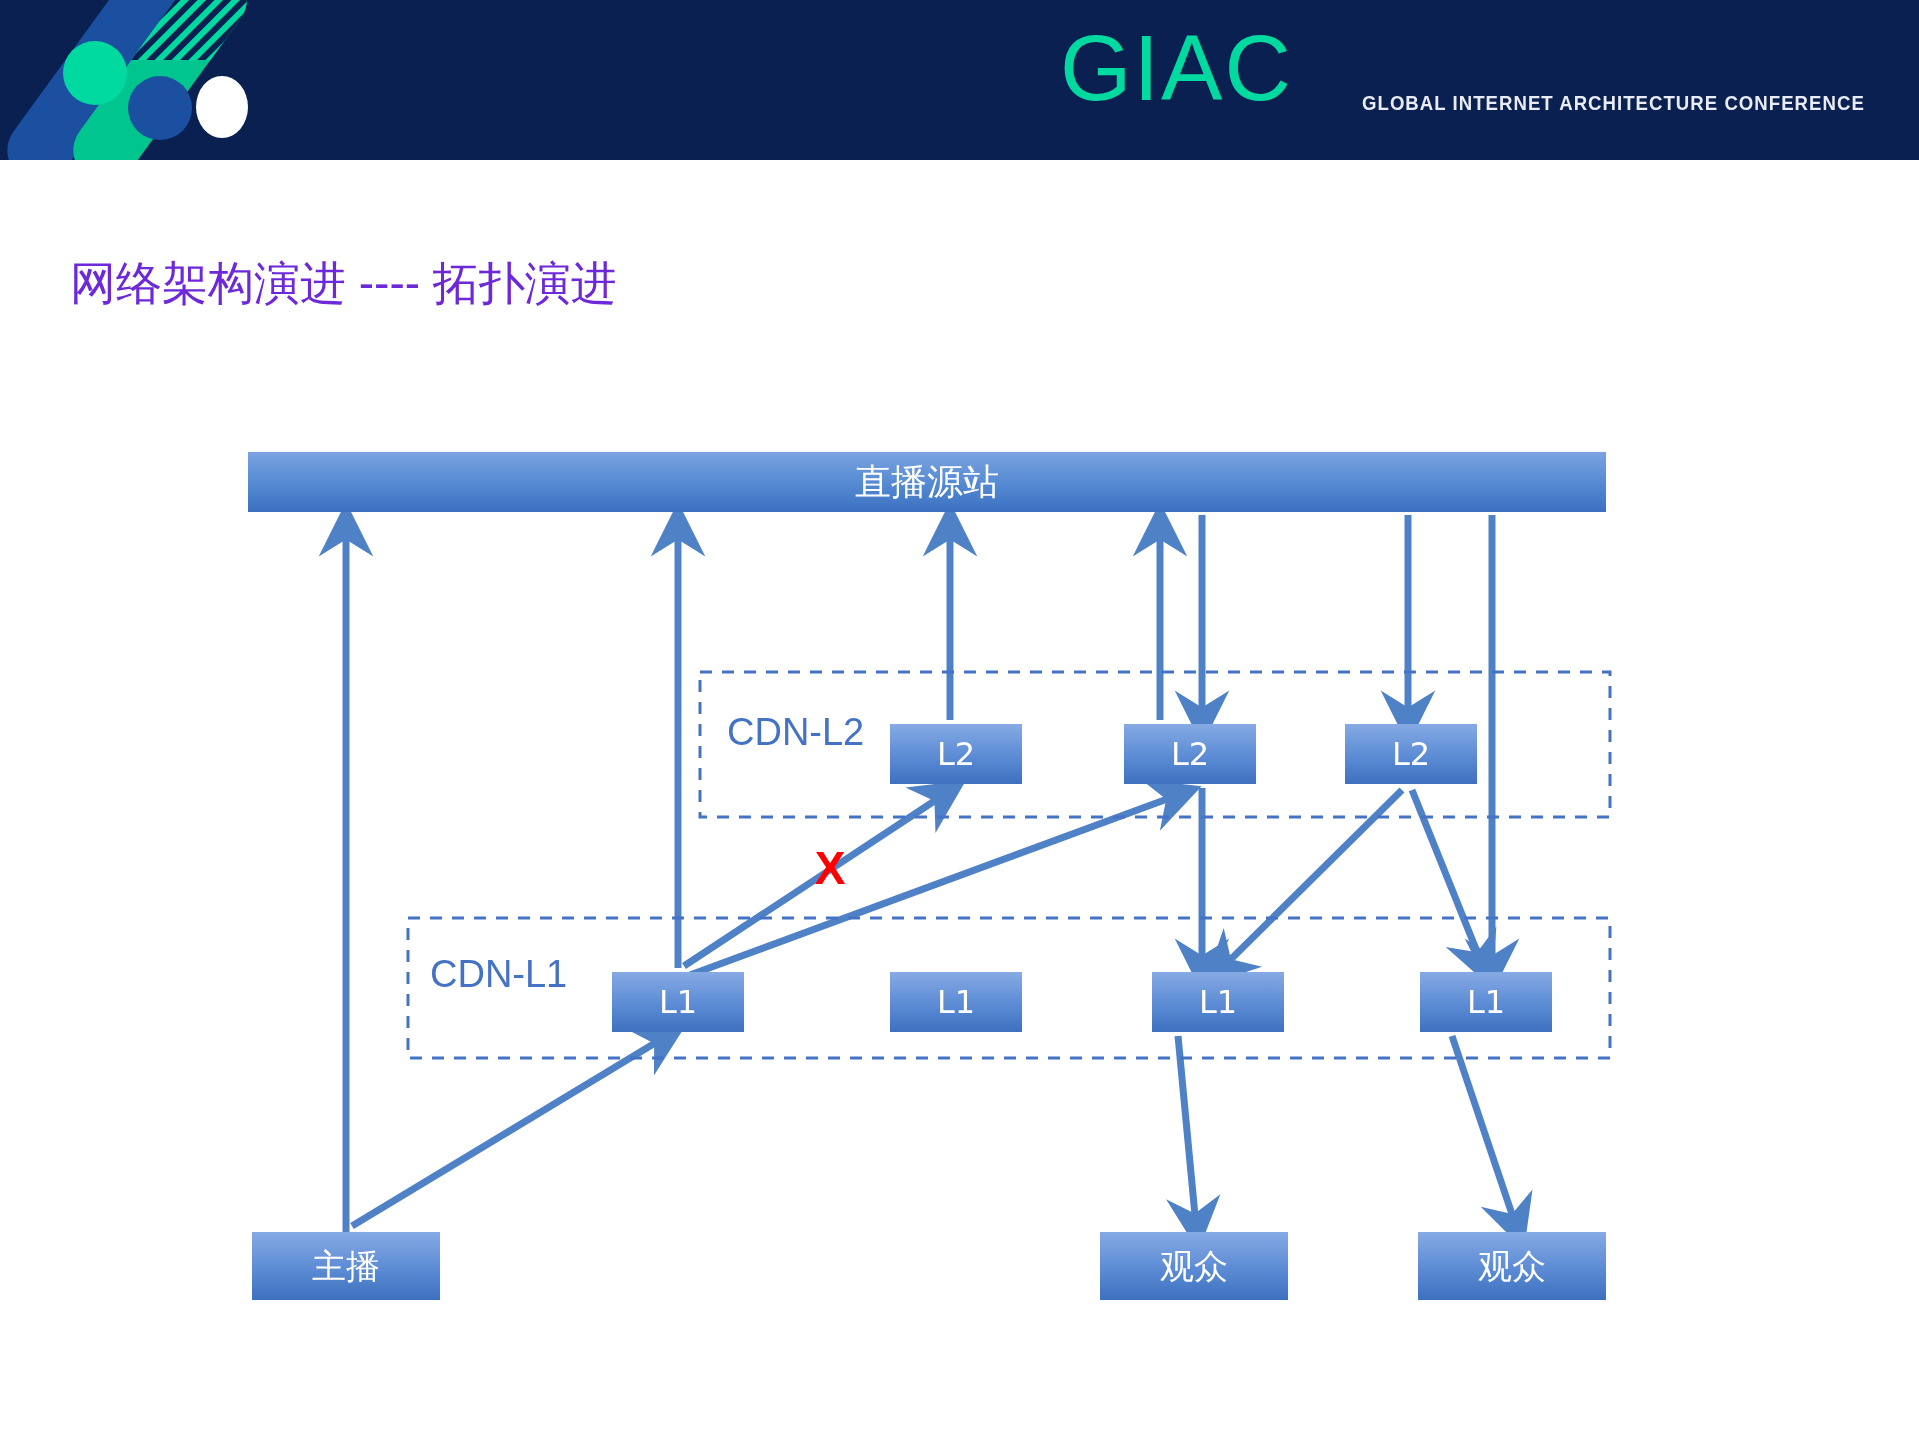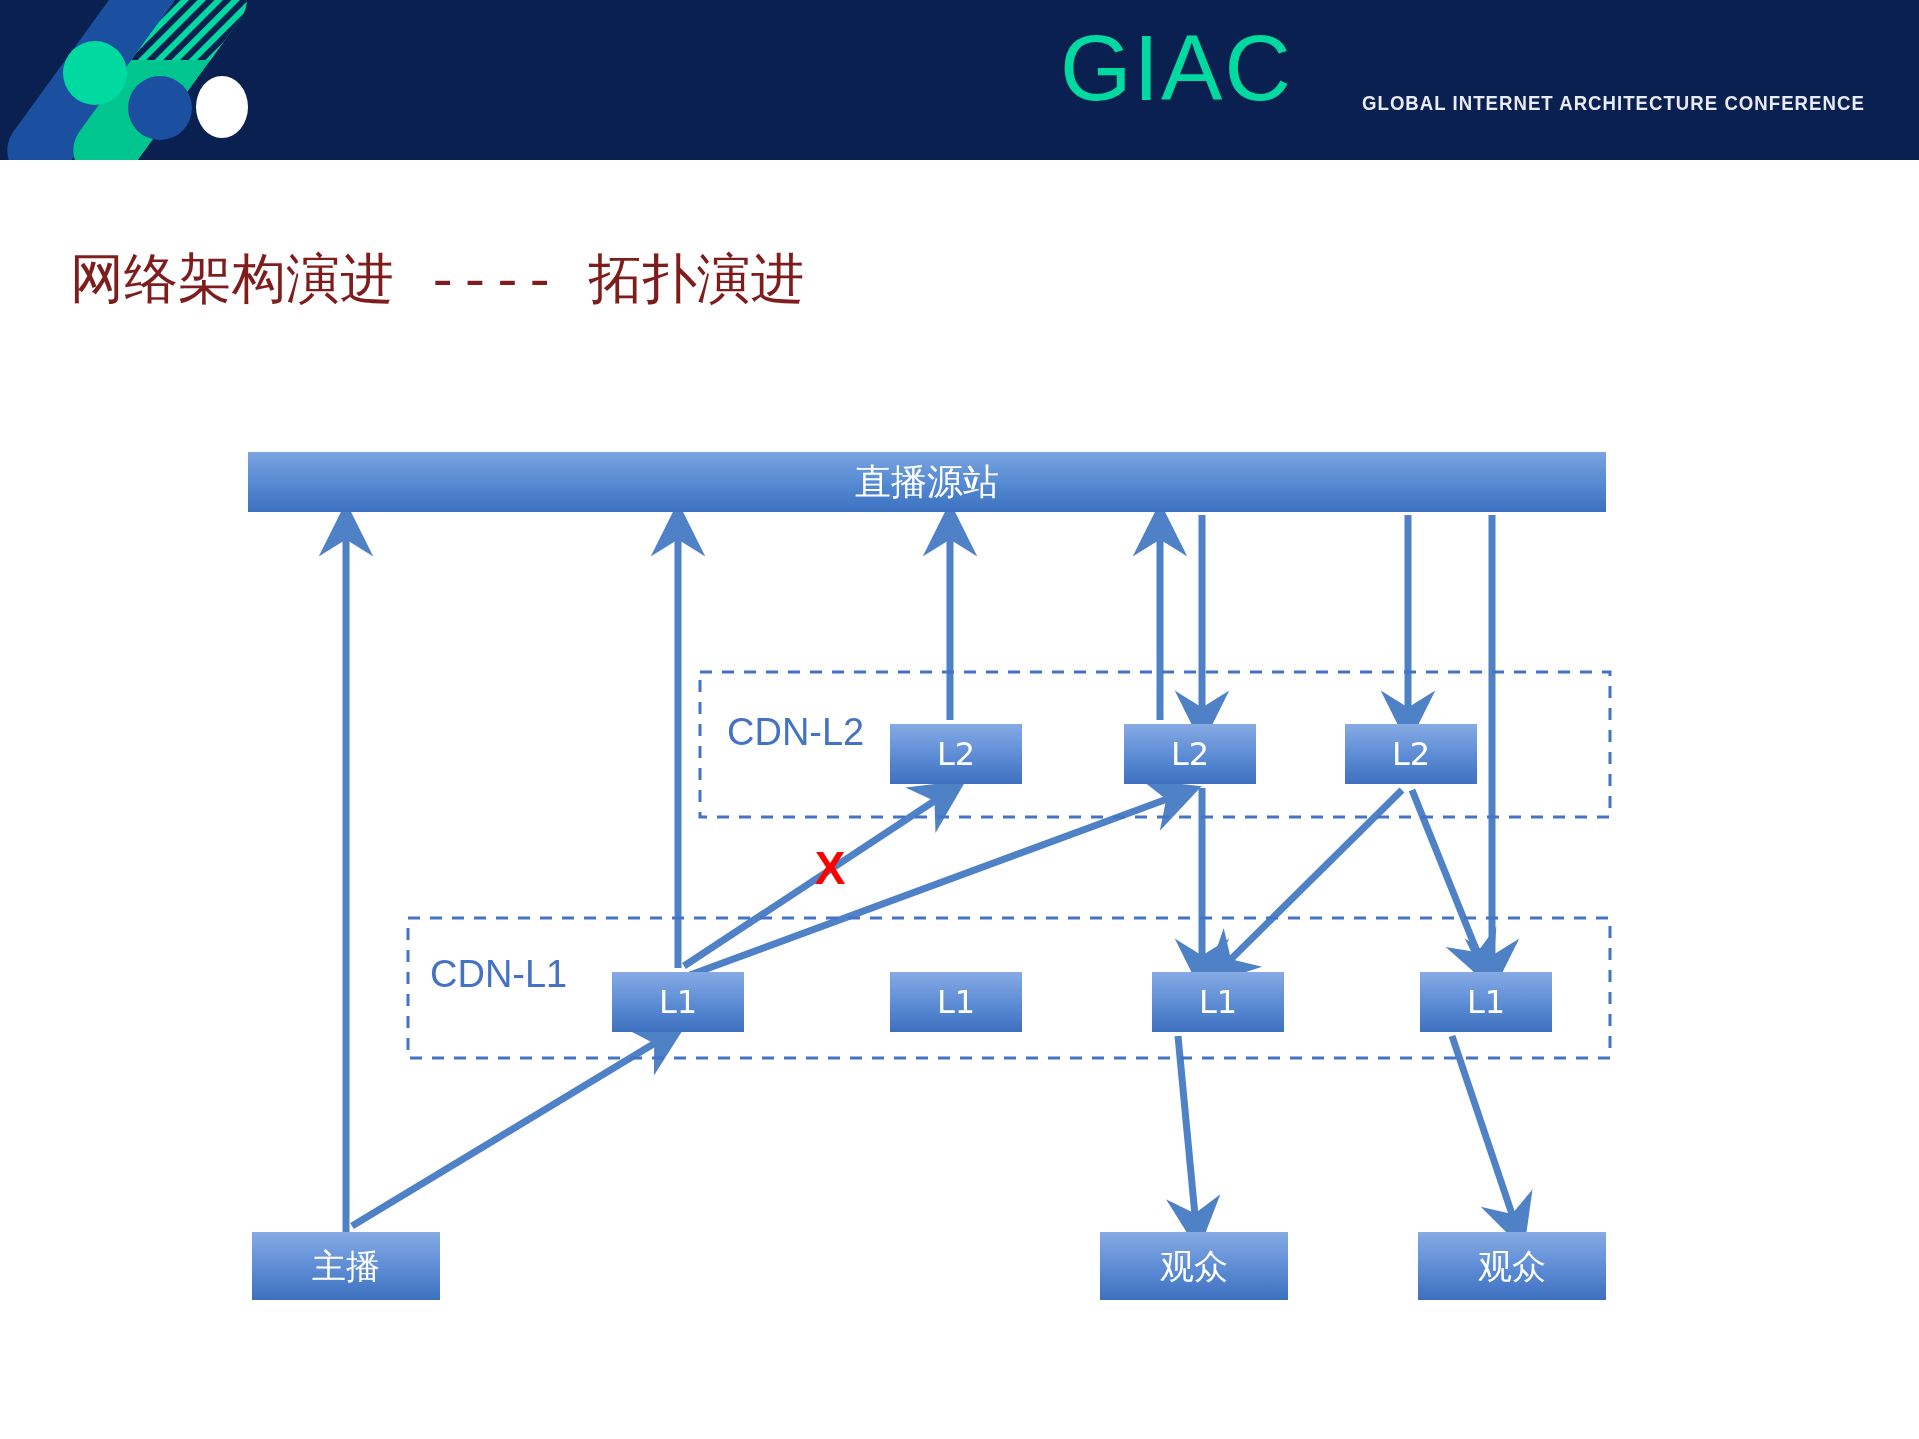--- a/index.html
+++ b/index.html
@@ -66,25 +66,25 @@
     white-space: nowrap;
     transform: scaleX(0.93);
     transform-origin: left top;
   }
 
   
   .slide-title {
     position: absolute;
     left: 70px;
     top: 255px;
-    font-size: 54px;
+    font-size: 46px;
     line-height: 56px;
-    color: #7f1d1d;
-    white-space: nowrap;
-    font-family: Liberation Mono, monospace;
+    color: #6d28d9;
+    white-space: nowrap;
+    font-family: Liberation Sans, sans-serif;
     font-weight: 400;
   }
 
   
   .diagram {
     position: absolute;
     left: 0;
     top: 0;
     width: 1919px;
     height: 1439px;

